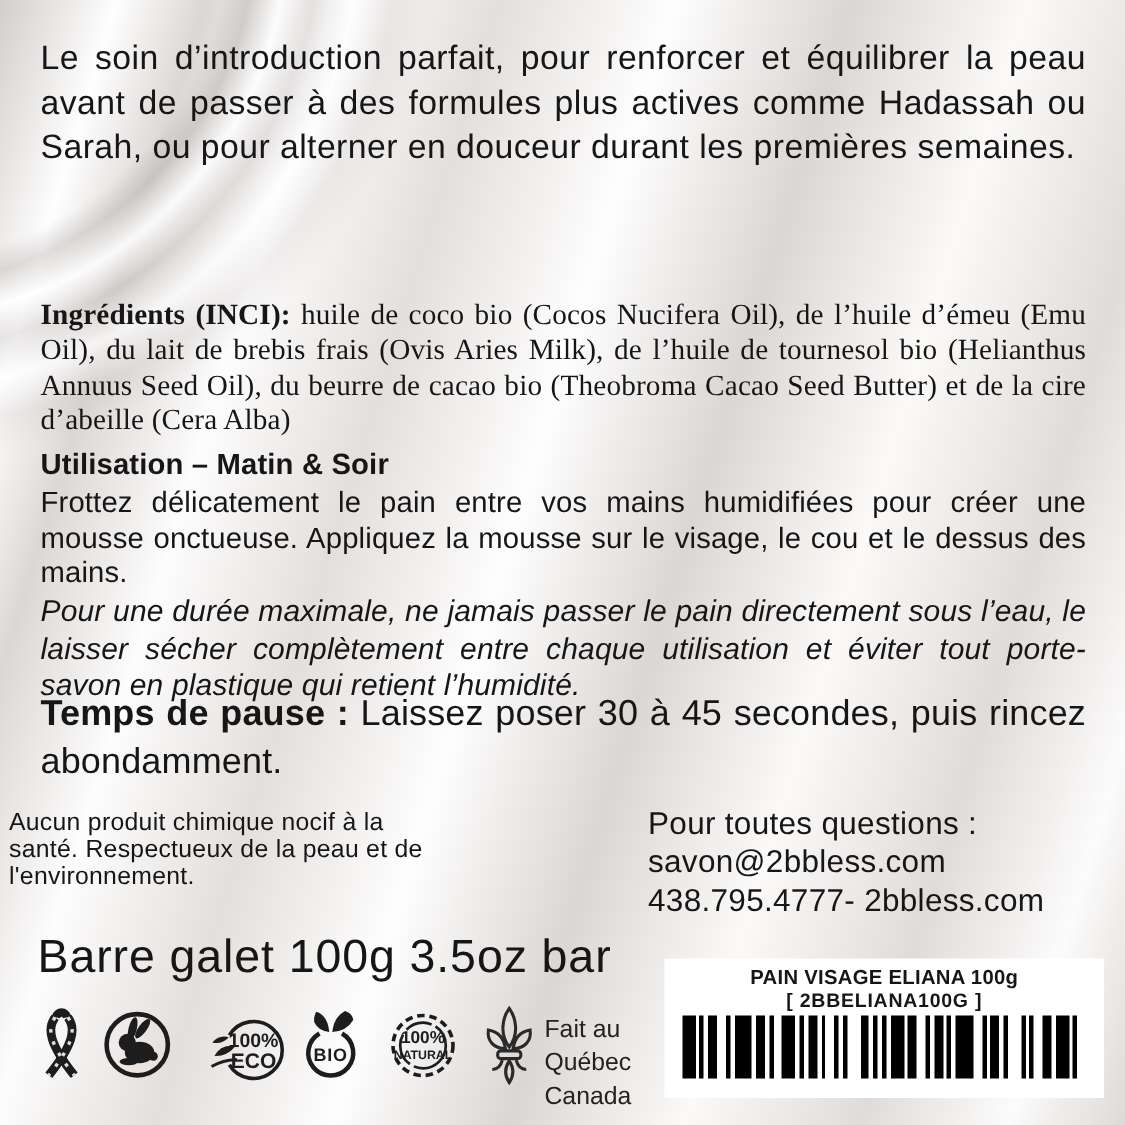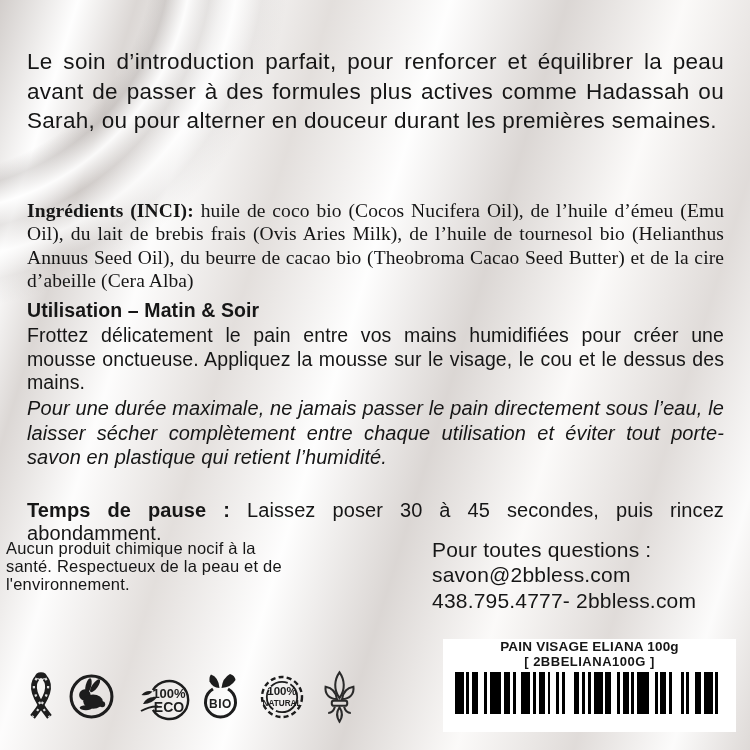--- a/index.html
+++ b/index.html
@@ -14,36 +14,36 @@
         rgba(203,197,194,.45) 14%, rgba(255,255,255,.90) 23%,
         rgba(222,217,214,.55) 34%, rgba(255,255,255,.95) 46%,
         rgba(205,199,196,.50) 58%, rgba(253,252,251,.90) 70%,
         rgba(213,207,204,.45) 82%, rgba(255,255,255,.85) 92%,
         rgba(208,202,199,.45) 100%),
       #e9e6e4;
   }
   .blk{position:absolute;}
   .just{text-align:justify;}
   .just p{margin:0;}
-  .intro{left:27px;top:24px;width:697px;font-size:22.5px;line-height:29.6px;letter-spacing:.3px;margin-top:23px;}
+  .intro{left:27px;top:24px;width:697px;font-size:22.5px;line-height:29.6px;letter-spacing:.3px;}
   .ingredients{left:27px;top:199px;width:697px;font-size:19.5px;line-height:23.4px;letter-spacing:.1px;font-family:Liberation Serif, serif;}
   .usage{left:27px;top:299px;width:697px;font-size:19.5px;line-height:23.4px;letter-spacing:.1px;}
   .usage .head{font-weight:bold;margin:0 0 2px 0;}
   .care{left:27px;top:396px;width:697px;font-size:20px;line-height:24.6px;font-style:italic;letter-spacing:.1px;}
-  .pause{left:27px;top:499px;width:697px;font-size:20px;line-height:23px;letter-spacing:.1px;}
+  .pause{left:27px;top:460px;width:697px;font-size:24px;line-height:32px;letter-spacing:.1px;}
   b.inlinehead{font-weight:bold;}
   .eco-claim{left:6px;top:540px;width:334px;font-size:16.5px;line-height:17.9px;letter-spacing:.2px;}
   .contact{left:432px;top:537px;font-size:21px;line-height:25.4px;letter-spacing:.2px;}
   .size-line{left:25px;top:620px;font-size:31px;letter-spacing:.6px;}
   .made-in{left:363px;top:675px;font-size:16.5px;line-height:22.4px;color:#222;}
   .icon{position:absolute;}
   .badge-svg text{font-family:"Liberation Sans",sans-serif;font-weight:bold;fill:#1d1d1d;}
   .barcode-box{
     left:443px;top:639px;width:293px;height:93px;background:#ffffff;
-    box-sizing:border-box;text-align:center;
+    box-sizing:border-box;padding-top:5px;text-align:center;
   }
   .barcode-title{font-size:13.5px;font-weight:bold;letter-spacing:.2px;margin:0;}
   .barcode-code{font-size:13px;font-weight:bold;letter-spacing:.5px;margin:0;}
   .barcode-bars{display:flex;justify-content:center;height:42px;margin-top:3px;}
   .barcode-bars .bar{background:#000;height:100%;}
   .barcode-bars .space{background:transparent;height:100%;}
 </style>
 </head>
 <body>
 
@@ -75,20 +75,21 @@
     <div>santé. Respectueux de la peau et de</div>
     <div>l'environnement.</div>
   </div>
 
   <div class="blk contact">
     <div>Pour toutes questions :</div>
     <div>savon@2bbless.com</div>
     <div>438.795.4777- 2bbless.com</div>
   </div>
 
+  <div class="blk size-line">Barre galet 100g 3.5oz bar</div>
 
   <div class="blk icon" style="left:25px;top:671px;">
     <svg width="32" height="54" viewBox="0 0 34 56">
       <path d="M13 7 C14 2.5 20 2.5 21 7" fill="none" stroke="#1d1d1d" stroke-width="6"></path>
       <path d="M12.5 7 C6.5 15 8.5 26 26 48" fill="none" stroke="#1d1d1d" stroke-width="6.2"></path>
       <path d="M21.5 7 C27.5 15 25.5 26 8 48" fill="none" stroke="#1d1d1d" stroke-width="6.2"></path>
       <path d="M12.5 7 C6.5 15 8.5 26 26 48" fill="none" stroke="#ffffff" stroke-width="2.4" stroke-dasharray="2.5 6.5" opacity=".85"></path>
       <path d="M21.5 7 C27.5 15 25.5 26 8 48" fill="none" stroke="#ffffff" stroke-width="2.4" stroke-dasharray="2.5 6.5" opacity=".85"></path>
     </svg>
   </div>
@@ -143,20 +144,25 @@
         <path d="M14.5 28 C7 28 2.5 23 3.5 16 C9.5 17 13.5 21 14.5 28 Z"></path>
         <path d="M19.5 28 C27 28 31.5 23 30.5 16 C24.5 17 20.5 21 19.5 28 Z"></path>
         <rect x="9.5" y="29.5" width="15" height="5" rx="2"></rect>
         <path d="M17 36 C14 40.5 14 45.5 17 50 C20 45.5 20 40.5 17 36 Z"></path>
         <path d="M12.5 35.5 C11.5 39.5 9 41.5 6 41.5"></path>
         <path d="M21.5 35.5 C22.5 39.5 25 41.5 28 41.5"></path>
       </g>
     </svg>
   </div>
 
+  <div class="blk made-in">
+    <div>Fait au</div>
+    <div>Québec</div>
+    <div>Canada</div>
+  </div>
 
   <div class="blk barcode-box">
     <p class="barcode-title">PAIN VISAGE ELIANA 100g</p>
     <p class="barcode-code">[ 2BBELIANA100G ]</p>
     <div class="barcode-bars">
         <span class="bar" style="width: 8.7px;"></span>
         <span class="space" style="width: 2.9px;"></span>
         <span class="bar" style="width: 2.9px;"></span>
         <span class="space" style="width: 2.9px;"></span>
         <span class="bar" style="width: 5.8px;"></span>

